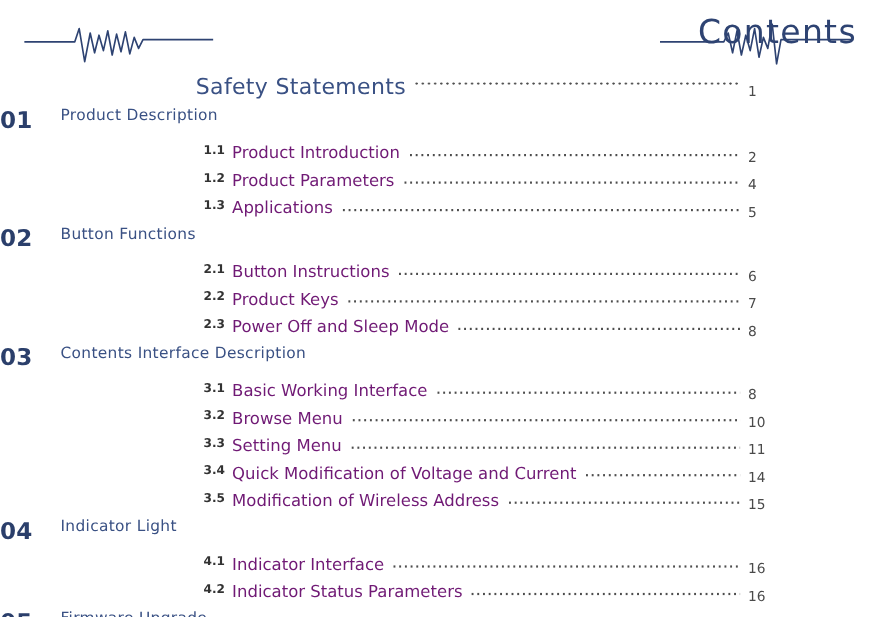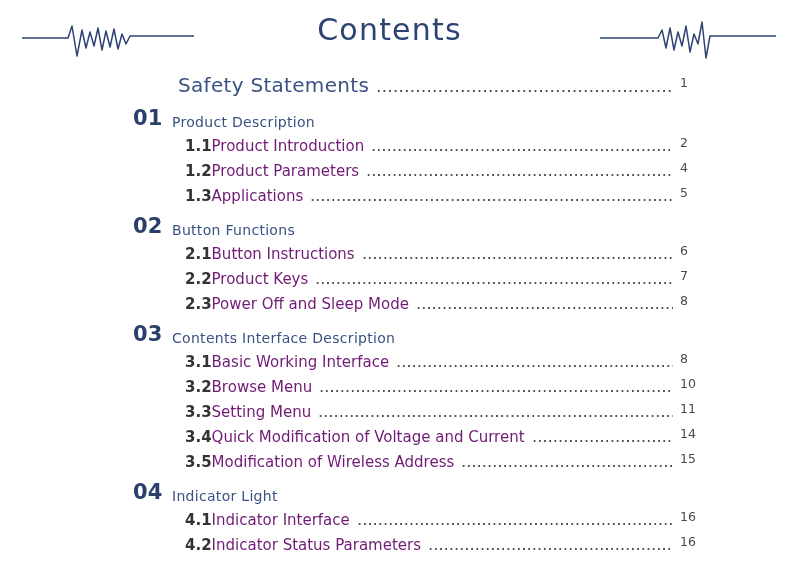--- a/index.html
+++ b/index.html
@@ -21,21 +21,21 @@
     left: 0;
     top: 0;
     width: 793px;
     height: 66px;
   }
   .header-title {
     position: absolute;
     left: 0;
     top: 12px;
     width: 779px;
-    text-align: center;
+    text-align: right;
     font-size: 30px;
     letter-spacing: 1.2px;
     color: #2e4372;
     font-weight: 400;
     font-family: "DejaVu Sans", "Liberation Sans", sans-serif;
   }
   .header-wave-left, .header-wave-right {
     position: absolute;
     top: 16px;
   }
@@ -46,29 +46,29 @@
   .toc {
     position: absolute;
     left: 0;
     top: 66px;
     width: 793px;
   }
 
   .row {
     position: relative;
     display: flex;
-    align-items: flex-end;
+    align-items: flex-start;
     width: 793px;
     box-sizing: border-box;
   }
 
   
   .row.chapter {
     height: 33px;
-    padding-left: 133px;
+    gap: 16px;
   }
   .row.chapter .num {
     color: #2b3f6b;
     font-size: 21px;
     font-weight: 700;
     letter-spacing: 0.2px;
     min-width: 39px;
     flex: none;
   }
   .row.chapter .label {
@@ -94,21 +94,21 @@
     flex: none;
   }
 
   
   .row.sub {
     height: 25px;
     padding-left: 185px;
   }
   .row.sub .num {
     color: #333333;
-    font-size: 15px;
+    font-size: 11px;
     font-weight: 700;
     min-width: 26px;
     flex: none;
   }
   .row.sub .label {
     color: #701a75;
     font-size: 15px;
     font-weight: 400;
     white-space: nowrap;
     flex: none;

